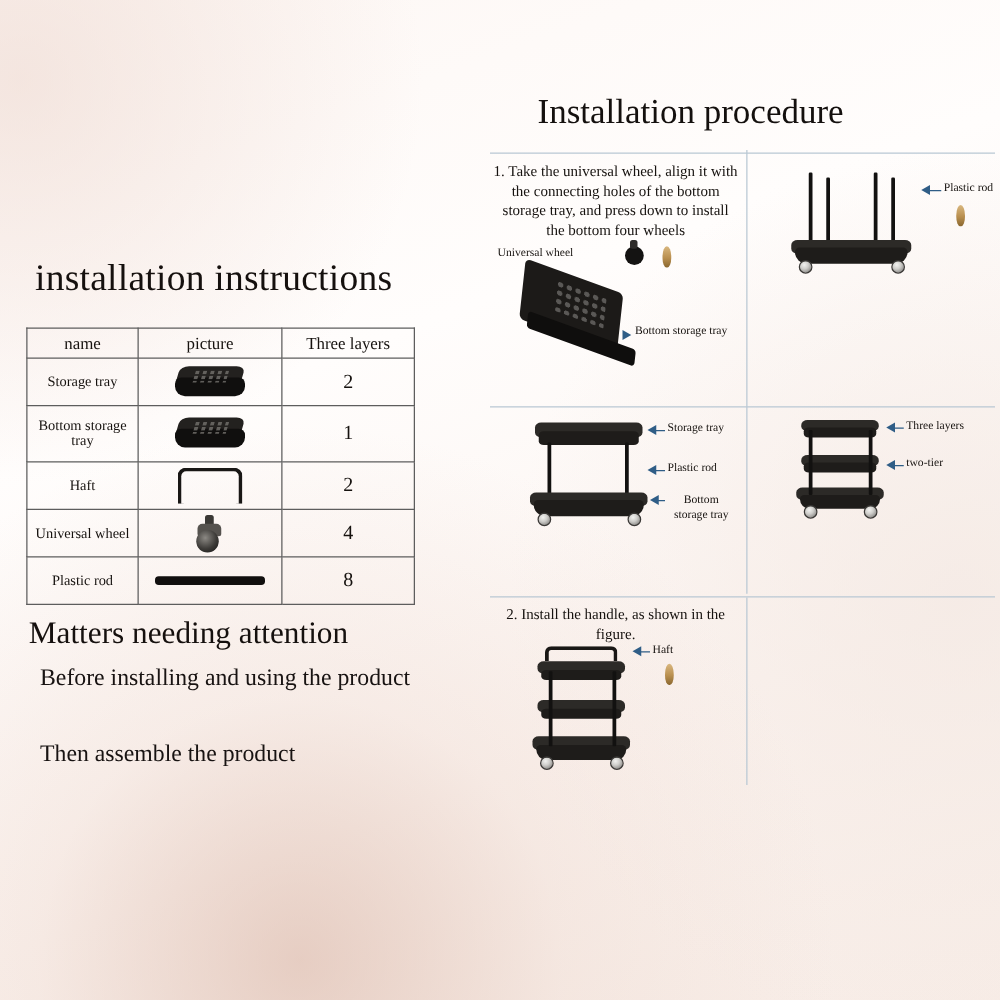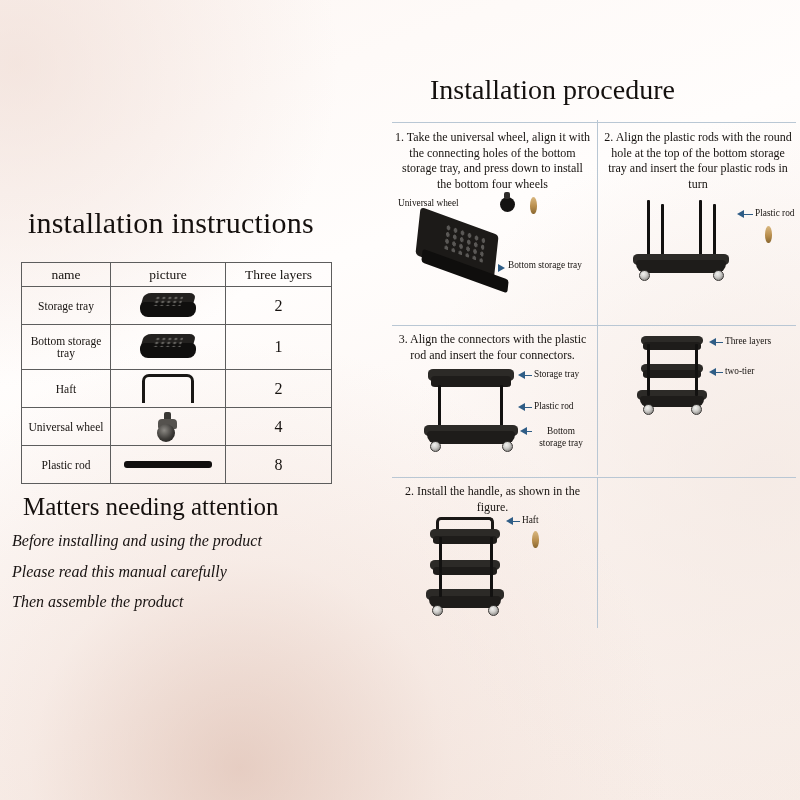--- a/index.html
+++ b/index.html
@@ -163,25 +163,24 @@
   #attention-title {
     position: absolute;
     left: 23px;
     top: 493px;
     font-size: 25px;
     color: #15100e;
     white-space: nowrap;
   }
   .attn-line {
     position: absolute;
-    left: 12px;
-    font-size: 16px;
+    left: 32px;
+    font-size: 19px;
     color: #181312;
     white-space: nowrap;
-    font-style: italic;
   }
   #attn1 { top: 532px; }
   #attn2 { top: 563px; }
   #attn3 { top: 593px; }
 
   
   #right-col {
     position: absolute;
     left: 388px;
     top: 0;
@@ -351,21 +350,20 @@
               <div class="rod-mini"></div>
             </div>
           </td>
           <td class="qty">8</td>
         </tr>
       </tbody>
     </table>
 
     <div id="attention-title">Matters needing attention</div>
     <div class="attn-line" id="attn1">Before installing and using the product</div>
-    <div class="attn-line" id="attn2">Please read this manual carefully</div>
     <div class="attn-line" id="attn3">Then assemble the product</div>
   </div>
 
   <div id="right-col">
 
     <div id="right-title">Installation procedure</div>
 
     <div class="vline" style="left:209px; top:120px; height:205px;"></div>
     <div class="vline" style="left:209px; top:325px; height:150px;"></div>
     <div class="vline" style="left:209px; top:478px; height:150px;"></div>
@@ -390,21 +388,20 @@
                background: radial-gradient(circle, #6a6865 42%, transparent 44%) 0 0/7px 7px repeat; opacity:.8;"></div>
           <div style="position:absolute; left:4px; top:44px; width:86px; height:14px; background:#0f0e0d; transform: skewY(20deg) skewX(-6deg); border-radius:3px;"></div>
         </div>
 
         <div class="arrow-r" style="left:104px; top:72px;"></div>
         <div class="lbl" style="left:114px; top:68px;">Bottom storage tray</div>
       </div>
     </div>
 
     <div class="step" style="left:215px; top:130px; width:190px; height:190px;">
-      <div class="step-text">2. Align the plastic rods with the round hole at the top of the bottom storage tray and insert the four plastic rods in turn</div>
       <div class="step-fig" style="height:95px;">
 
         <div class="rod" style="left:44px; top:8px; height:62px;"></div>
         <div class="rod" style="left:58px; top:12px; height:58px;"></div>
         <div class="rod" style="left:96px; top:8px; height:62px;"></div>
         <div class="rod" style="left:110px; top:12px; height:58px;"></div>
 
         <div class="shelf-top" style="left:30px; top:62px; width:96px; height:11px;"></div>
         <div class="shelf" style="left:33px; top:68px; width:90px; height:13px; border-radius:4px 4px 10px 10px;"></div>
 
@@ -413,21 +410,20 @@
 
         <div class="arrow-l" style="left:134px; top:18px;"></div>
         <div class="arrow-line" style="left:140px; top:21.5px; width:10px;"></div>
         <div class="lbl" style="left:152px; top:16px;">Plastic rod</div>
 
         <div class="peg" style="left:162px; top:34px;"></div>
       </div>
     </div>
 
     <div class="step" style="left:6px; top:332px; width:197px; height:142px;">
-      <div class="step-text">3. Align the connectors with the plastic rod and insert the four connectors.</div>
       <div class="step-fig" style="height:100px;">
 
         <div class="shelf-top" style="left:34px; top:6px; width:86px; height:12px;"></div>
         <div class="shelf" style="left:37px; top:13px; width:80px; height:11px;"></div>
         <div class="arrow-l" style="left:124px; top:8px;"></div>
         <div class="arrow-line" style="left:130px; top:11.5px; width:8px;"></div>
         <div class="lbl" style="left:140px; top:6px;">Storage tray</div>
 
         <div class="rod" style="left:44px; top:22px; height:48px;"></div>
         <div class="rod" style="left:106px; top:22px; height:48px;"></div>

